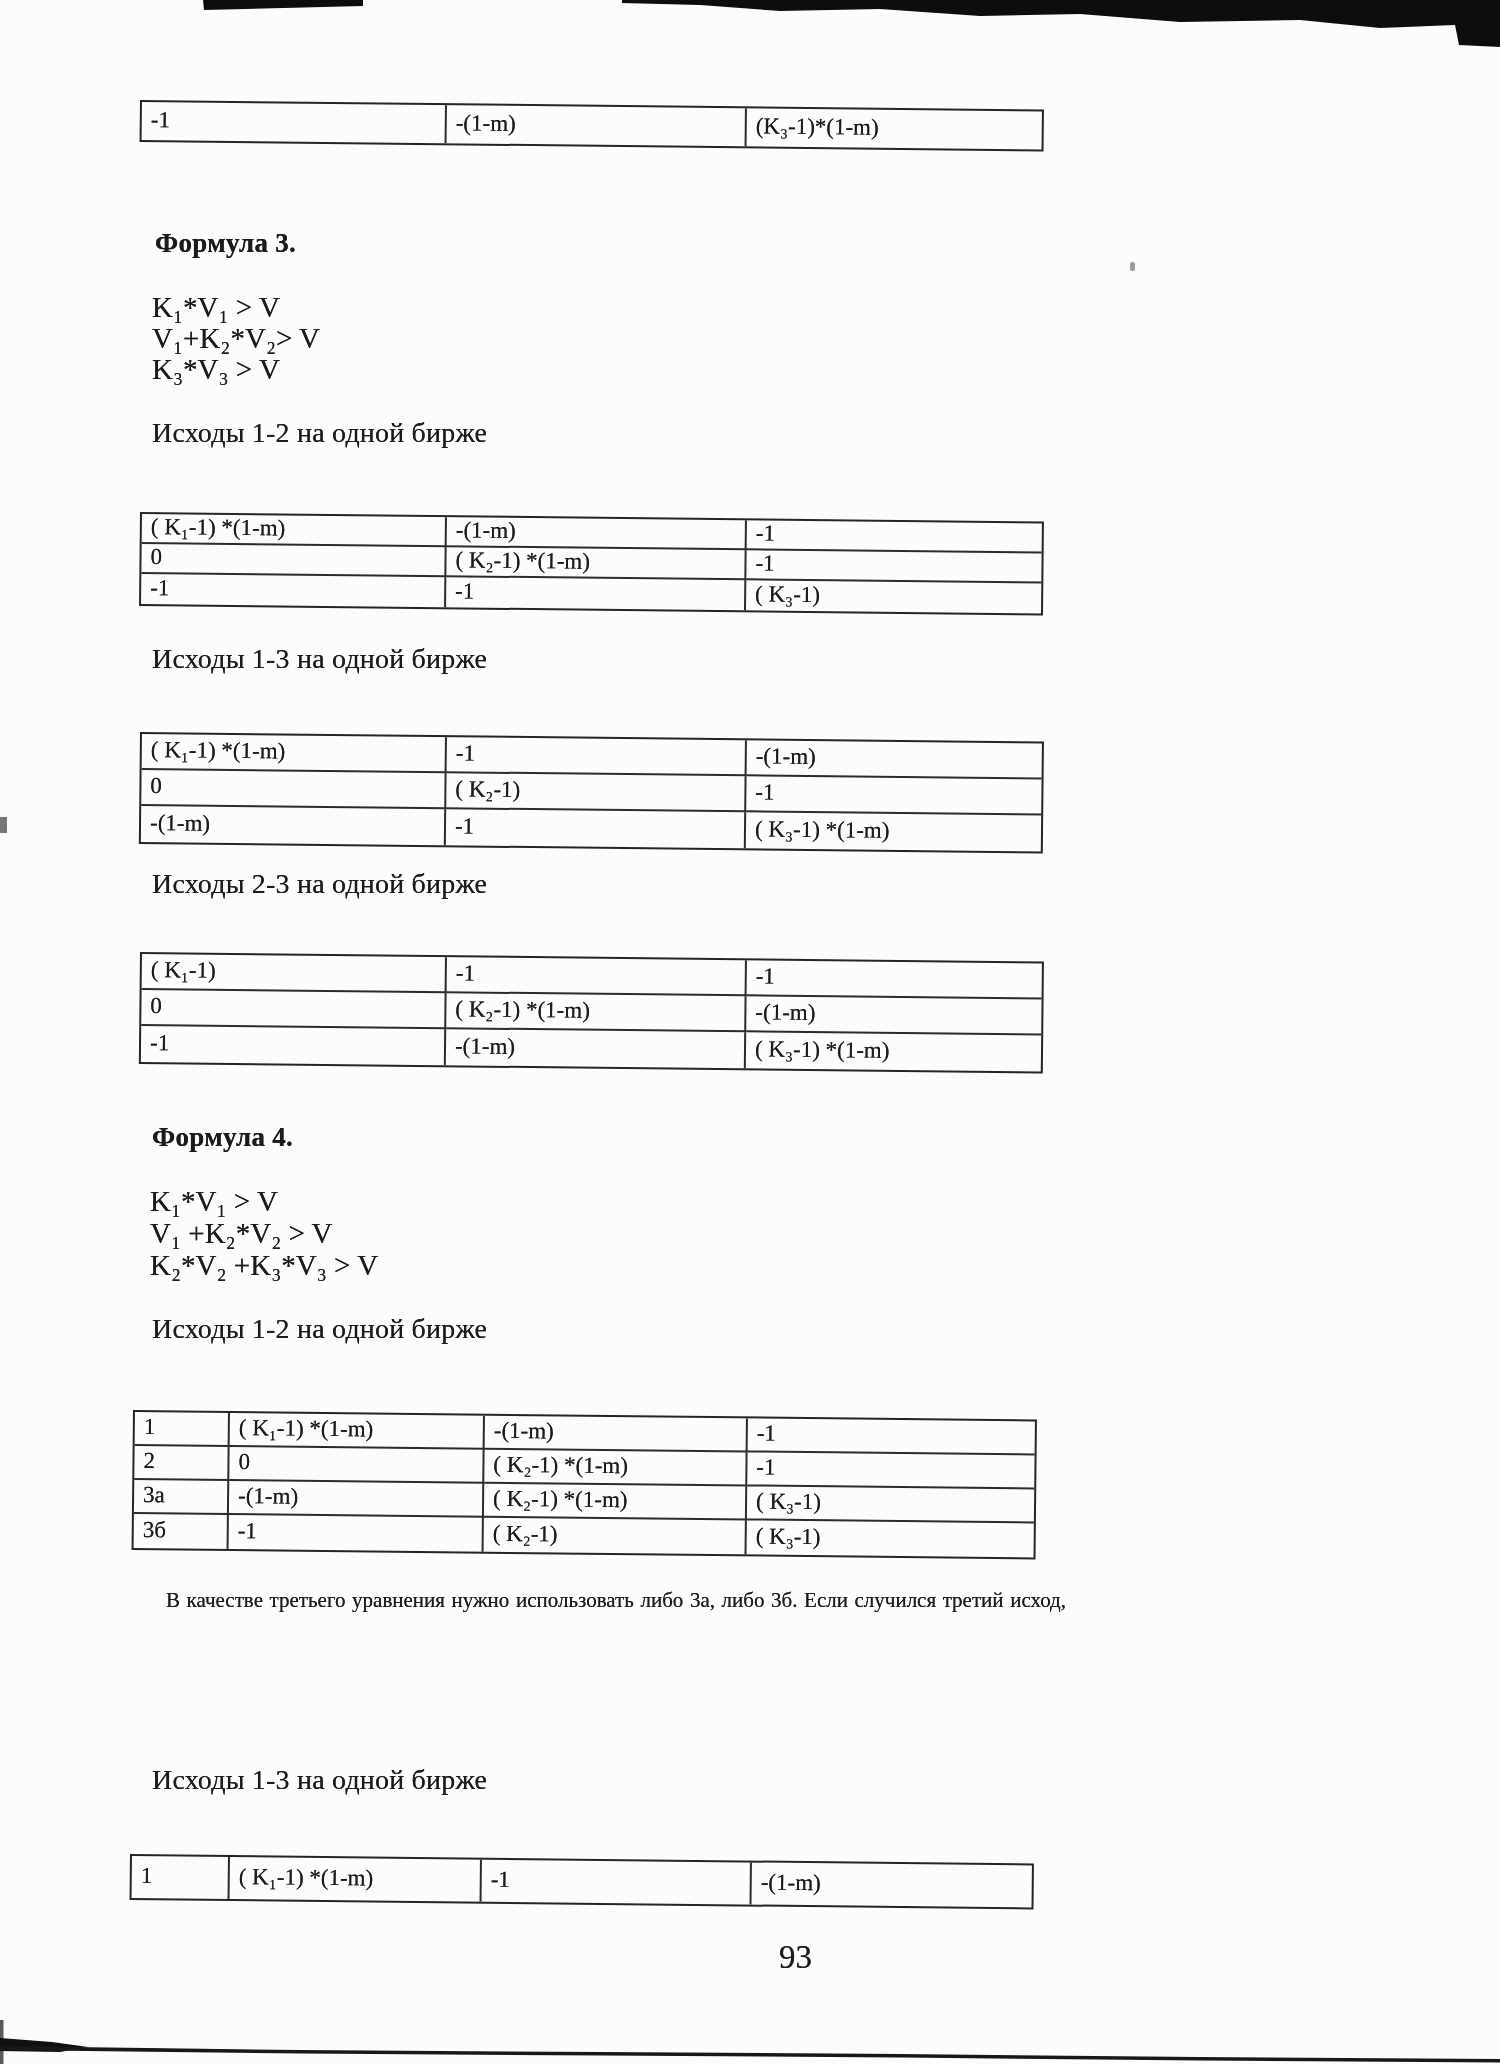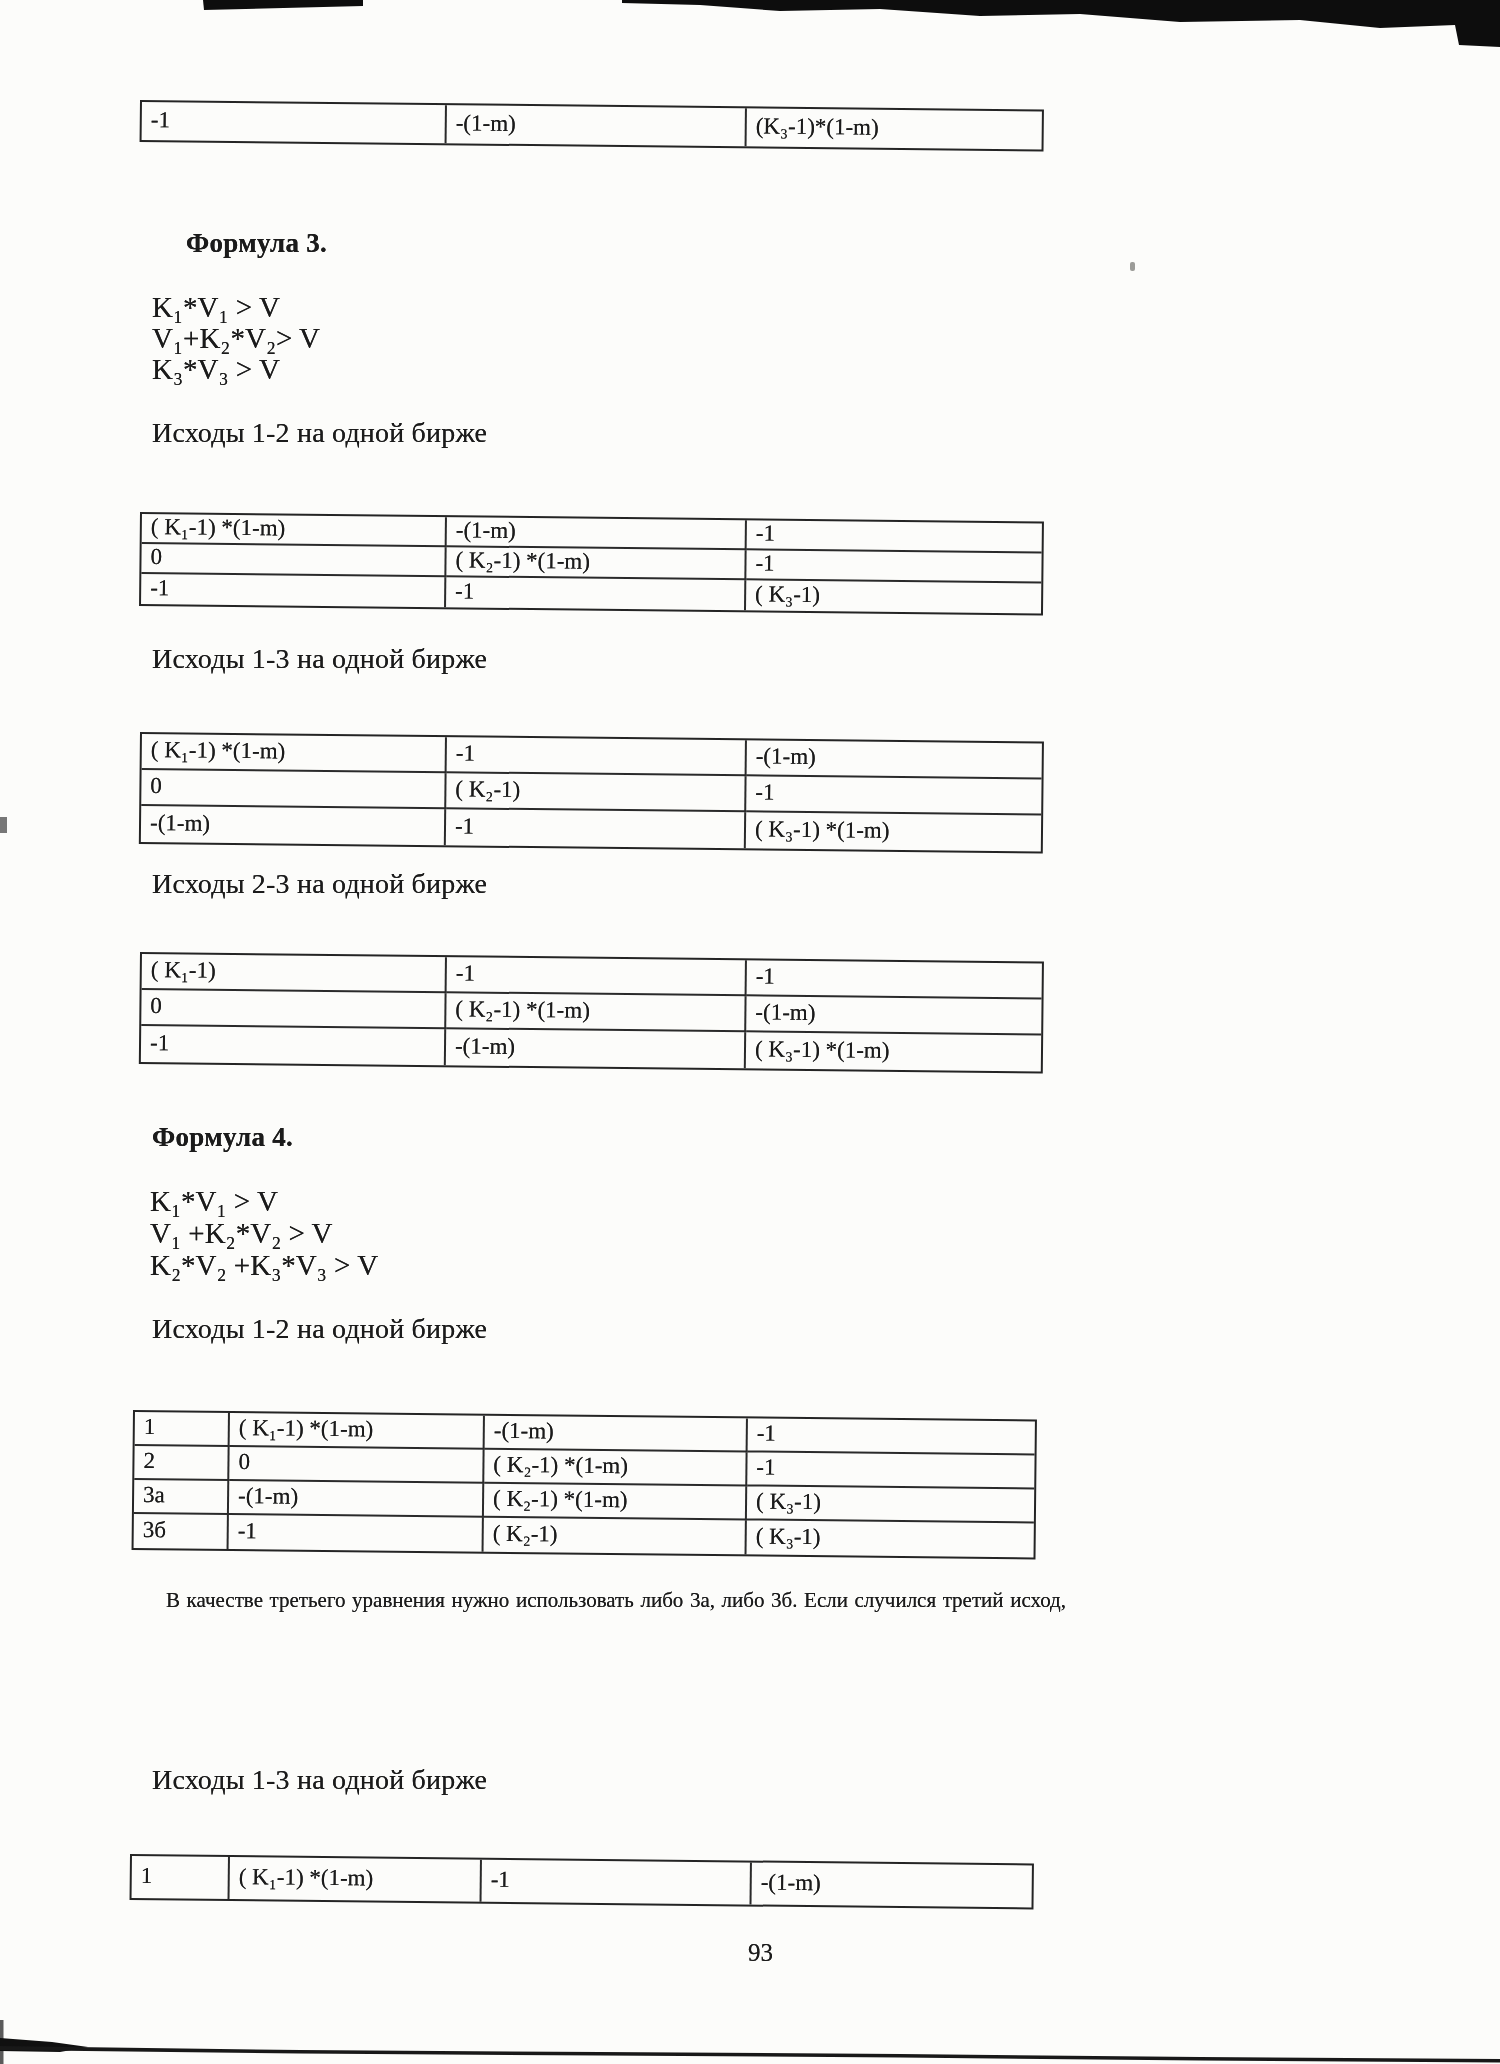--- a/index.html
+++ b/index.html
@@ -51,21 +51,21 @@
 
   
   .para { width:900px;margin-left:26px; }
   .pline {
     font-size:21px; line-height:29.5px;
     text-align:justify; text-align-last:justify;
     text-shadow:0 0 0.4px #333;
   }
   .pline.last { text-align-last:auto; }
 
-  .pagenum { font-size:25px; text-align:left; text-shadow:0 0 0.4px #333; }
+  .pagenum { font-size:33px; text-align:right; text-shadow:0 0 0.4px #333; }
 
   .scanmark { background:#777; }
   svg { display:block; }
 </style>
 </head>
 <body>
 
 <div id="page">
 
   <svg class="abs" style="left:0;top:0;" width="1500" height="50" viewBox="0 0 1500 50">
@@ -74,21 +74,21 @@
   </svg>
 
   <div class="tbl cols3 rh38 abs" style="left:140px;top:100px;">
     <div class="cell">-1</div>
     <div class="cell">-(1-m)</div>
     <div class="cell">(K₃-1)*(1-m)</div>
   </div>
 
   <div class="abs" style="left:1130px;top:262px;width:5px;height:9px;background:#9c9c98;border-radius:2px;"></div>
 
-  <div class="abs fheading" style="left:155px;top:228px;margin-left:31px;">Формула 3.</div>
+  <div class="abs fheading" style="left:155px;top:228px;">Формула 3.</div>
   <div class="abs formulas" style="left:152px;top:292px;">
     <div>K₁*V₁ &gt; V</div>
     <div>V₁+K₂*V₂&gt; V</div>
     <div>K₃*V₃ &gt; V</div>
   </div>
 
   <div class="abs caption" style="left:152px;top:417px;">Исходы 1-2 на одной бирже</div>
   <div class="tbl cols3 rh30 abs" style="left:140px;top:512px;">
     <div class="cell">( K₁-1) *(1-m)</div>
     <div class="cell">-(1-m)</div>

